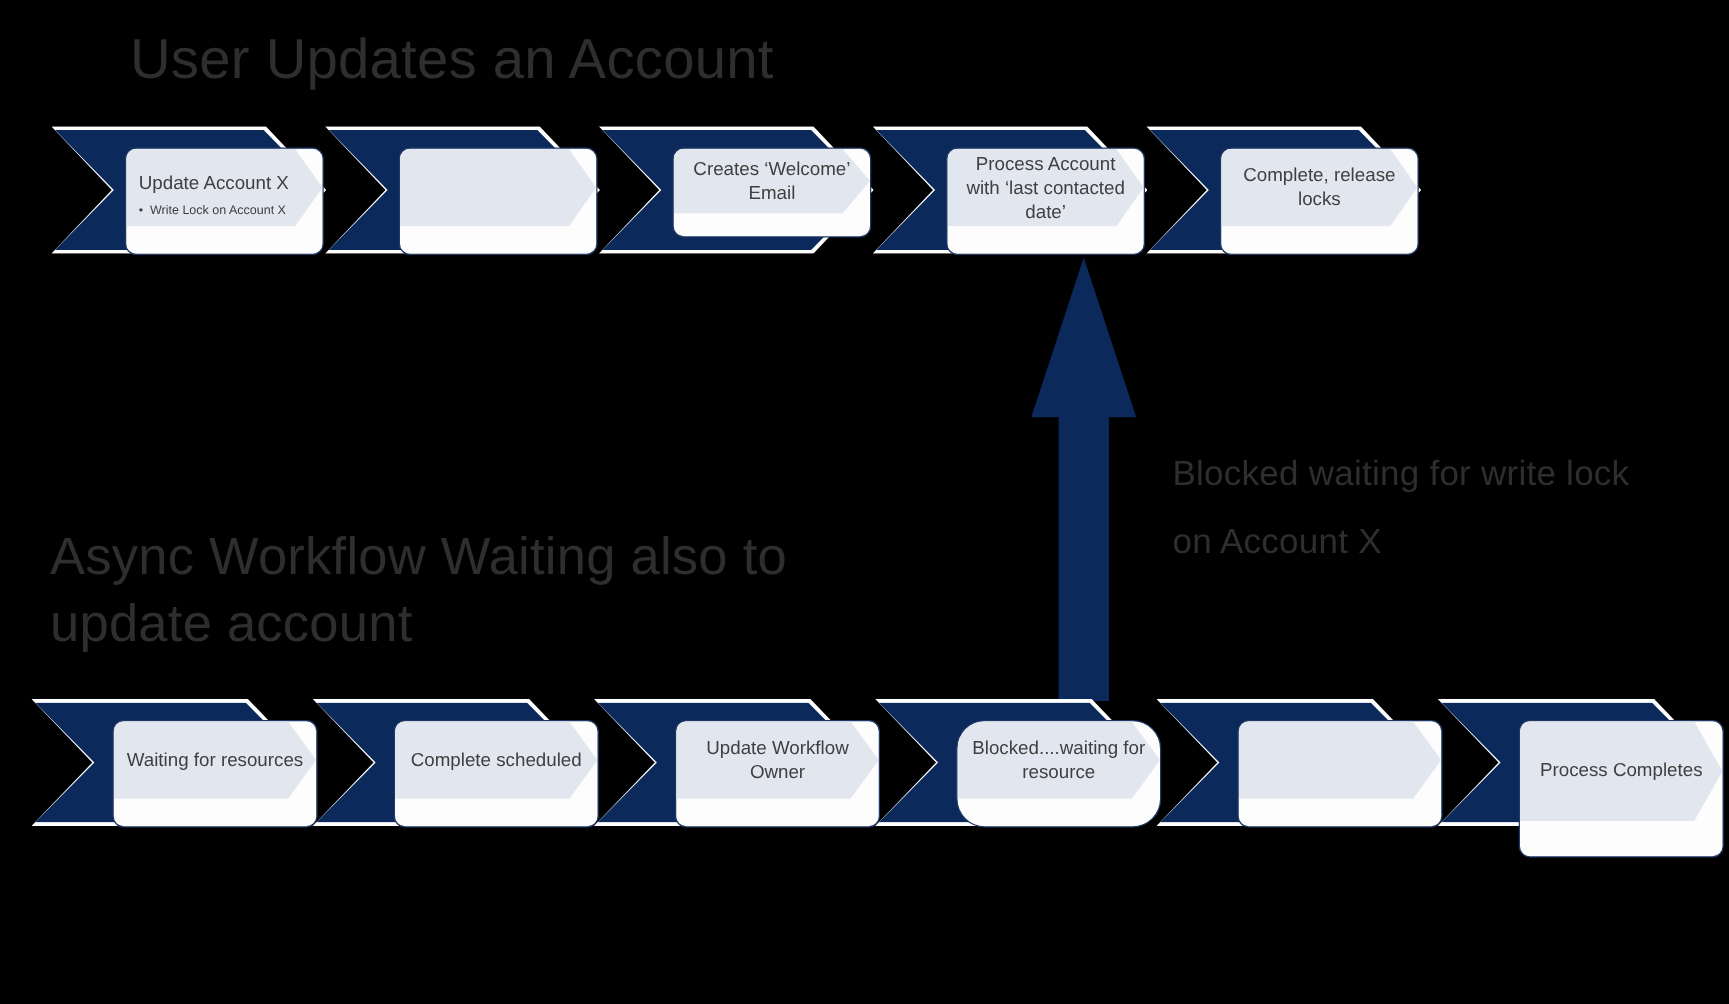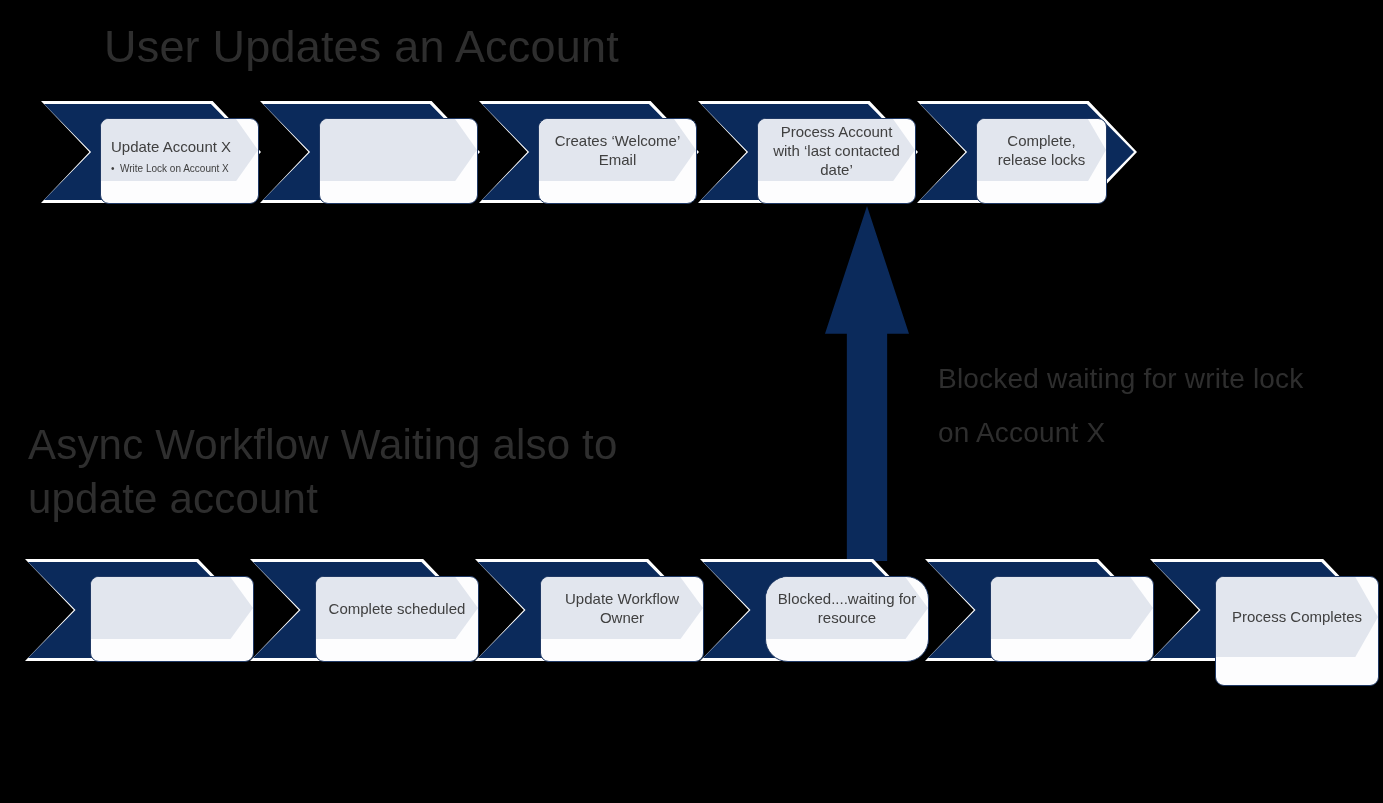--- a/index.html
+++ b/index.html
@@ -26,21 +26,21 @@
     letter-spacing: 0.2px;
     white-space: pre-line;
   }
   #title-top {
     left: 104px;
     top: 18px;
     font-size: 45px;
     line-height: 58px;
   }
   #title-bottom-left {
-    left: 28px;
+    left: 40px;
     top: 418px;
     font-size: 42px;
     line-height: 54px;
     width: 730px;
   }
   #note-blocked {
     left: 938px;
     top: 352px;
     font-size: 28px;
     line-height: 54px;
@@ -177,61 +177,64 @@
       <div class="step" style="left: 263px;">
         <div class="chev-outline" style="width: 220px;"></div>
         <div class="chev" style="width: 214px;"></div>
         <div class="card" style="left: 56px; top: 14px; width: 159px; height: 86px;">
           <div class="card-band"></div>
         </div>
       </div>
       <div class="step" style="left: 482px;">
         <div class="chev-outline" style="width: 220px;"></div>
         <div class="chev" style="width: 214px;"></div>
-        <div class="card" style="left: 56px; top: 14px; width: 159px; height: 86px; border-radius: 10px;">
+        <div class="card" style="left: 56px; top: 14px; width: 159px; height: 72px;">
           <div class="card-band"></div>
           <div class="card-text">
             <div class="card-title-line">Creates ‘Welcome’ Email</div>
           </div>
         </div>
       </div>
       <div class="step" style="left: 701px;">
         <div class="chev-outline" style="width: 220px;"></div>
         <div class="chev" style="width: 214px;"></div>
         <div class="card" style="left: 56px; top: 14px; width: 159px; height: 86px;">
           <div class="card-band"></div>
           <div class="card-text">
             <div class="card-title-line">Process Account with ‘last contacted date’</div>
           </div>
         </div>
       </div>
       <div class="step" style="left: 920px;">
         <div class="chev-outline" style="width: 220px;"></div>
         <div class="chev" style="width: 214px;"></div>
-        <div class="card" style="left: 56px; top: 14px; width: 131px; height: 86px;">
+        <div class="card" style="left: 56px; top: 14px; width: 159px; height: 86px;">
           <div class="card-band"></div>
           <div class="card-text">
             <div class="card-title-line">Complete, release locks</div>
           </div>
         </div>
       </div>
     </div>
 
   <div id="big-arrow"></div>
 
   <div class="heading" id="title-bottom-left">Async Workflow Waiting also to update account</div>
 
   <div class="heading" id="note-blocked">Blocked waiting for write lock on Account X</div>
 
   <div class="row" id="row-bottom">
       <div class="step" style="left: 28px;">
         <div class="chev-outline" style="width: 222px;"></div>
         <div class="chev" style="width: 216px;"></div>
         <div class="card" style="left: 62px; top: 14px; width: 164px; height: 86px;">
           <div class="card-band"></div>
+          <div class="card-text">
+            <div class="card-title-line">Waiting for resources</div>
+          </div>
         </div>
       </div>
       <div class="step" style="left: 253px;">
         <div class="chev-outline" style="width: 222px;"></div>
         <div class="chev" style="width: 216px;"></div>
         <div class="card" style="left: 62px; top: 14px; width: 164px; height: 86px;">
           <div class="card-band"></div>
           <div class="card-text">
             <div class="card-title-line">Complete scheduled</div>
           </div>

